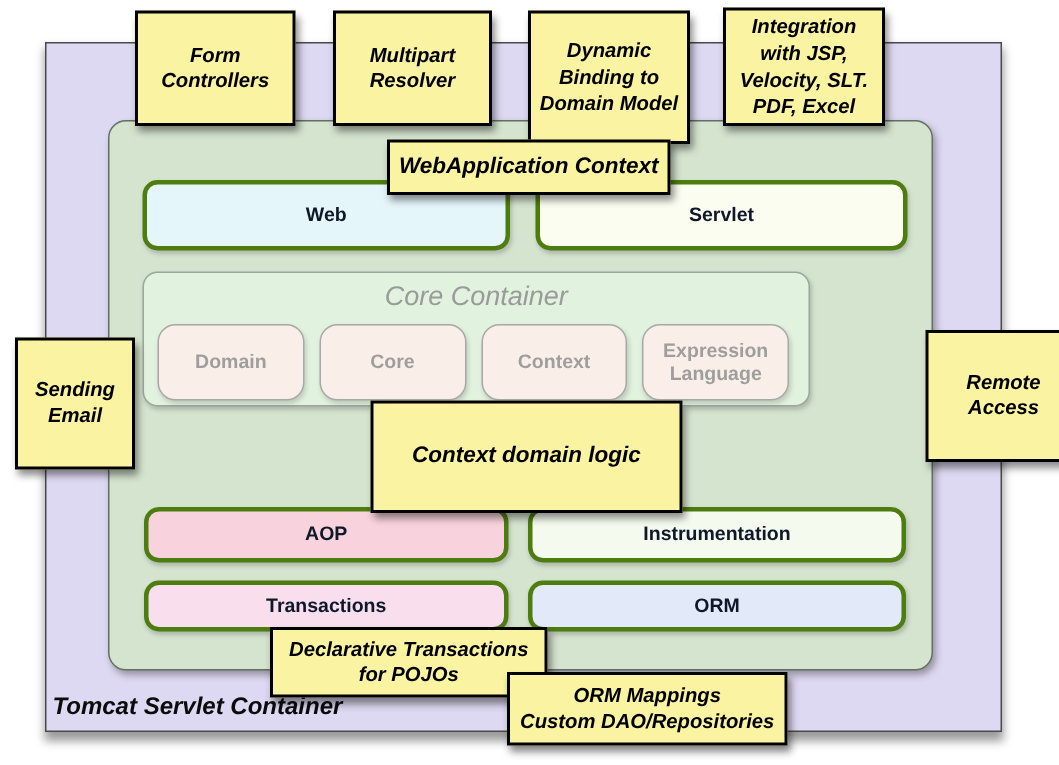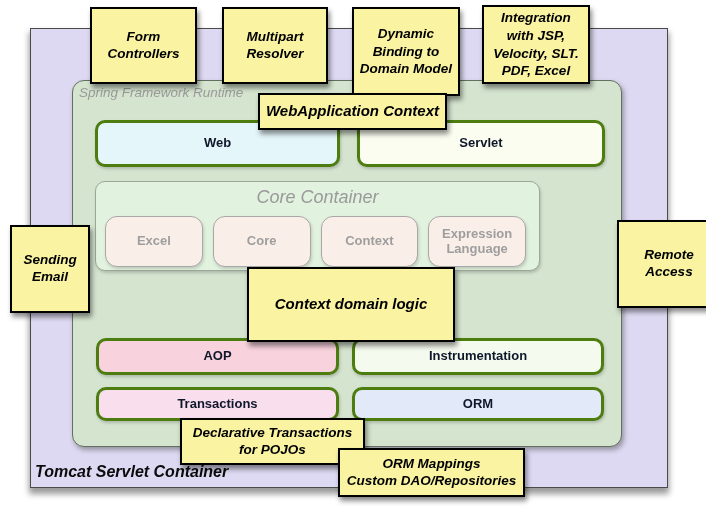--- a/index.html
+++ b/index.html
@@ -88,29 +88,28 @@
   .n-ormmap{left:338px;top:448px;width:187px;height:49px;}
 </style>
 </head>
 <body>
 
 <div class="stage">
 
   <div class="tomcat-box"></div>
 
   <div class="spring-box"></div>
-  <div class="spring-label">Spring Framework Runtime</div>
 
   <div class="module m-web">Web</div>
   <div class="module m-servlet">Servlet</div>
 
   <div class="core-box">
     <div class="core-label">Core Container</div>
     <div class="core-row">
-      <div class="core-module">Excel</div>
+      <div class="core-module">Domain</div>
       <div class="core-module">Core</div>
       <div class="core-module">Context</div>
       <div class="core-module">Expression
 Language</div>
     </div>
   </div>
 
   <div class="module m-aop">AOP</div>
   <div class="module m-instr">Instrumentation</div>
   <div class="module m-trans">Transactions</div>

